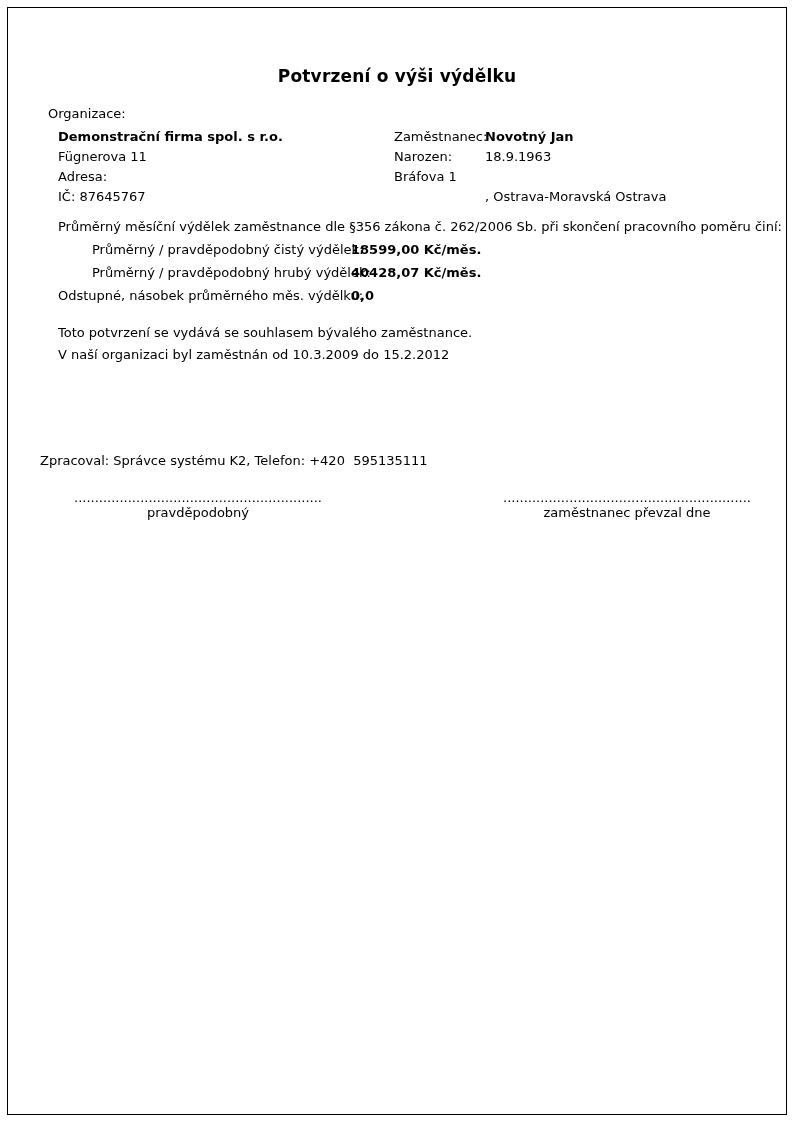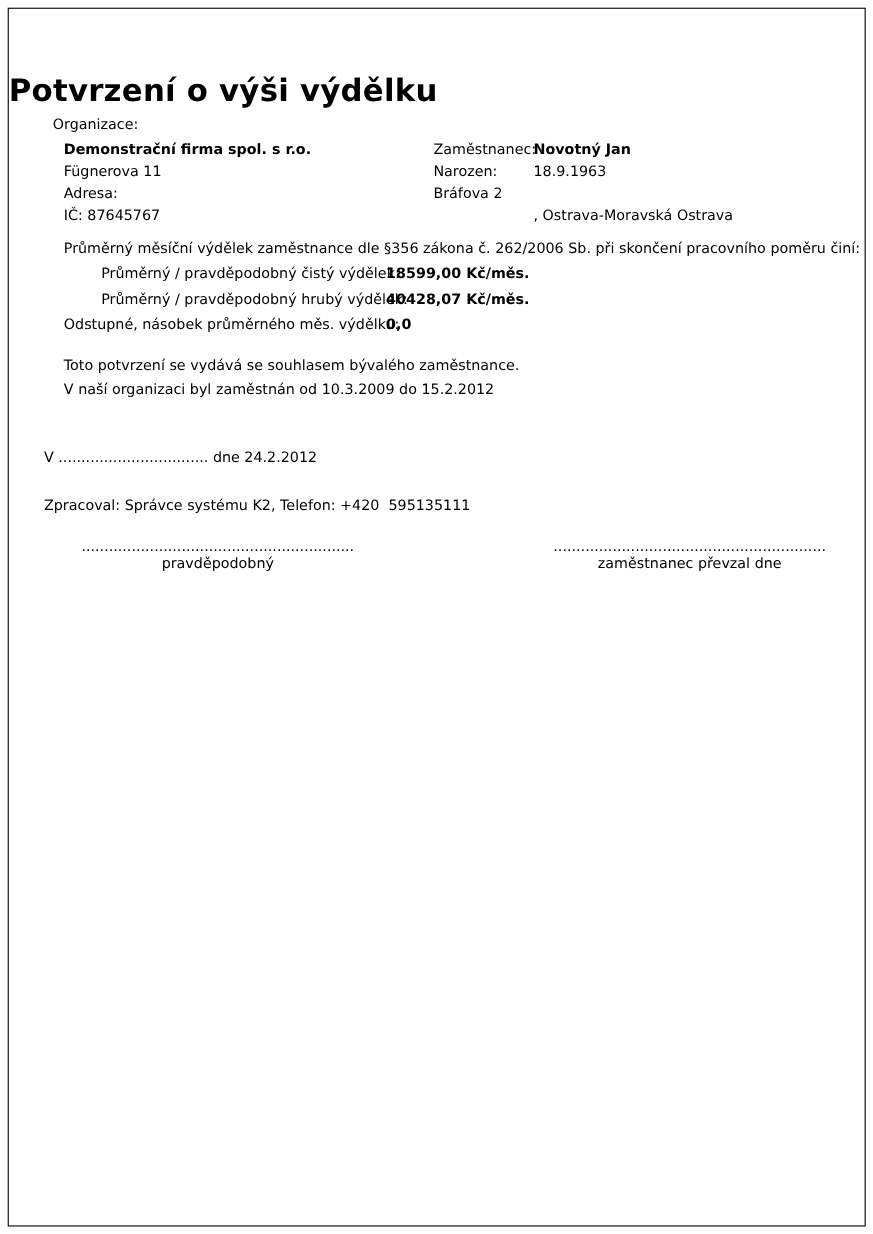--- a/index.html
+++ b/index.html
@@ -24,21 +24,22 @@
     bottom: 7px;
     border: 1px solid #000000;
     background: #ffffff;
   }
   .title {
     position: absolute;
     left: 0;
     right: 0;
     top: 58px;
     margin: 0;
-    font-size: 28px;
+    text-align: center;
+    font-size: 17px;
     font-weight: bold;
     letter-spacing: 0.2px;
   }
   .org-label {
     position: absolute;
     left: 16px;
     top: 98px;
     margin-left: 24px;
   }
   .info {
@@ -94,21 +95,21 @@
       <div>Zaměstnanec:</div>
       <div class="bold">Novotný Jan</div>
     </div>
     <div class="row">
       <div>Fügnerova 11</div>
       <div>Narozen:</div>
       <div>18.9.1963</div>
     </div>
     <div class="row">
       <div>Adresa:</div>
-      <div>Bráfova 2</div>
+      <div>Bráfova 1</div>
     </div>
     <div class="row">
       <div>IČ: 87645767</div>
       <div></div>
       <div>, Ostrava-Moravská Ostrava</div>
     </div>
   </div>
 
   <div class="abs intro">Průměrný měsíční výdělek zaměstnance dle §356 zákona č. 262/2006 Sb. při skončení pracovního poměru činí:</div>
 
@@ -117,21 +118,20 @@
 
   <div class="abs gross-label">Průměrný / pravděpodobný hrubý výdělek:</div>
   <div class="abs gross-value">40428,07 Kč/měs.</div>
 
   <div class="abs sev-label">Odstupné, násobek průměrného měs. výdělku:</div>
   <div class="abs sev-value">0,0</div>
 
   <div class="abs consent">Toto potvrzení se vydává se souhlasem bývalého zaměstnance.</div>
   <div class="abs period">V naší organizaci byl zaměstnán od 10.3.2009 do 15.2.2012</div>
 
-  <div class="abs place-date">V ................................. dne 24.2.2012</div>
   <div class="abs processed">Zpracoval: Správce systému K2, Telefon: +420  595135111</div>
 
   <div class="signature left">
     <div class="dots">............................................................</div>
     <div>pravděpodobný</div>
   </div>
 
   <div class="signature right">
     <div class="dots">............................................................</div>
     <div>zaměstnanec převzal dne</div>

